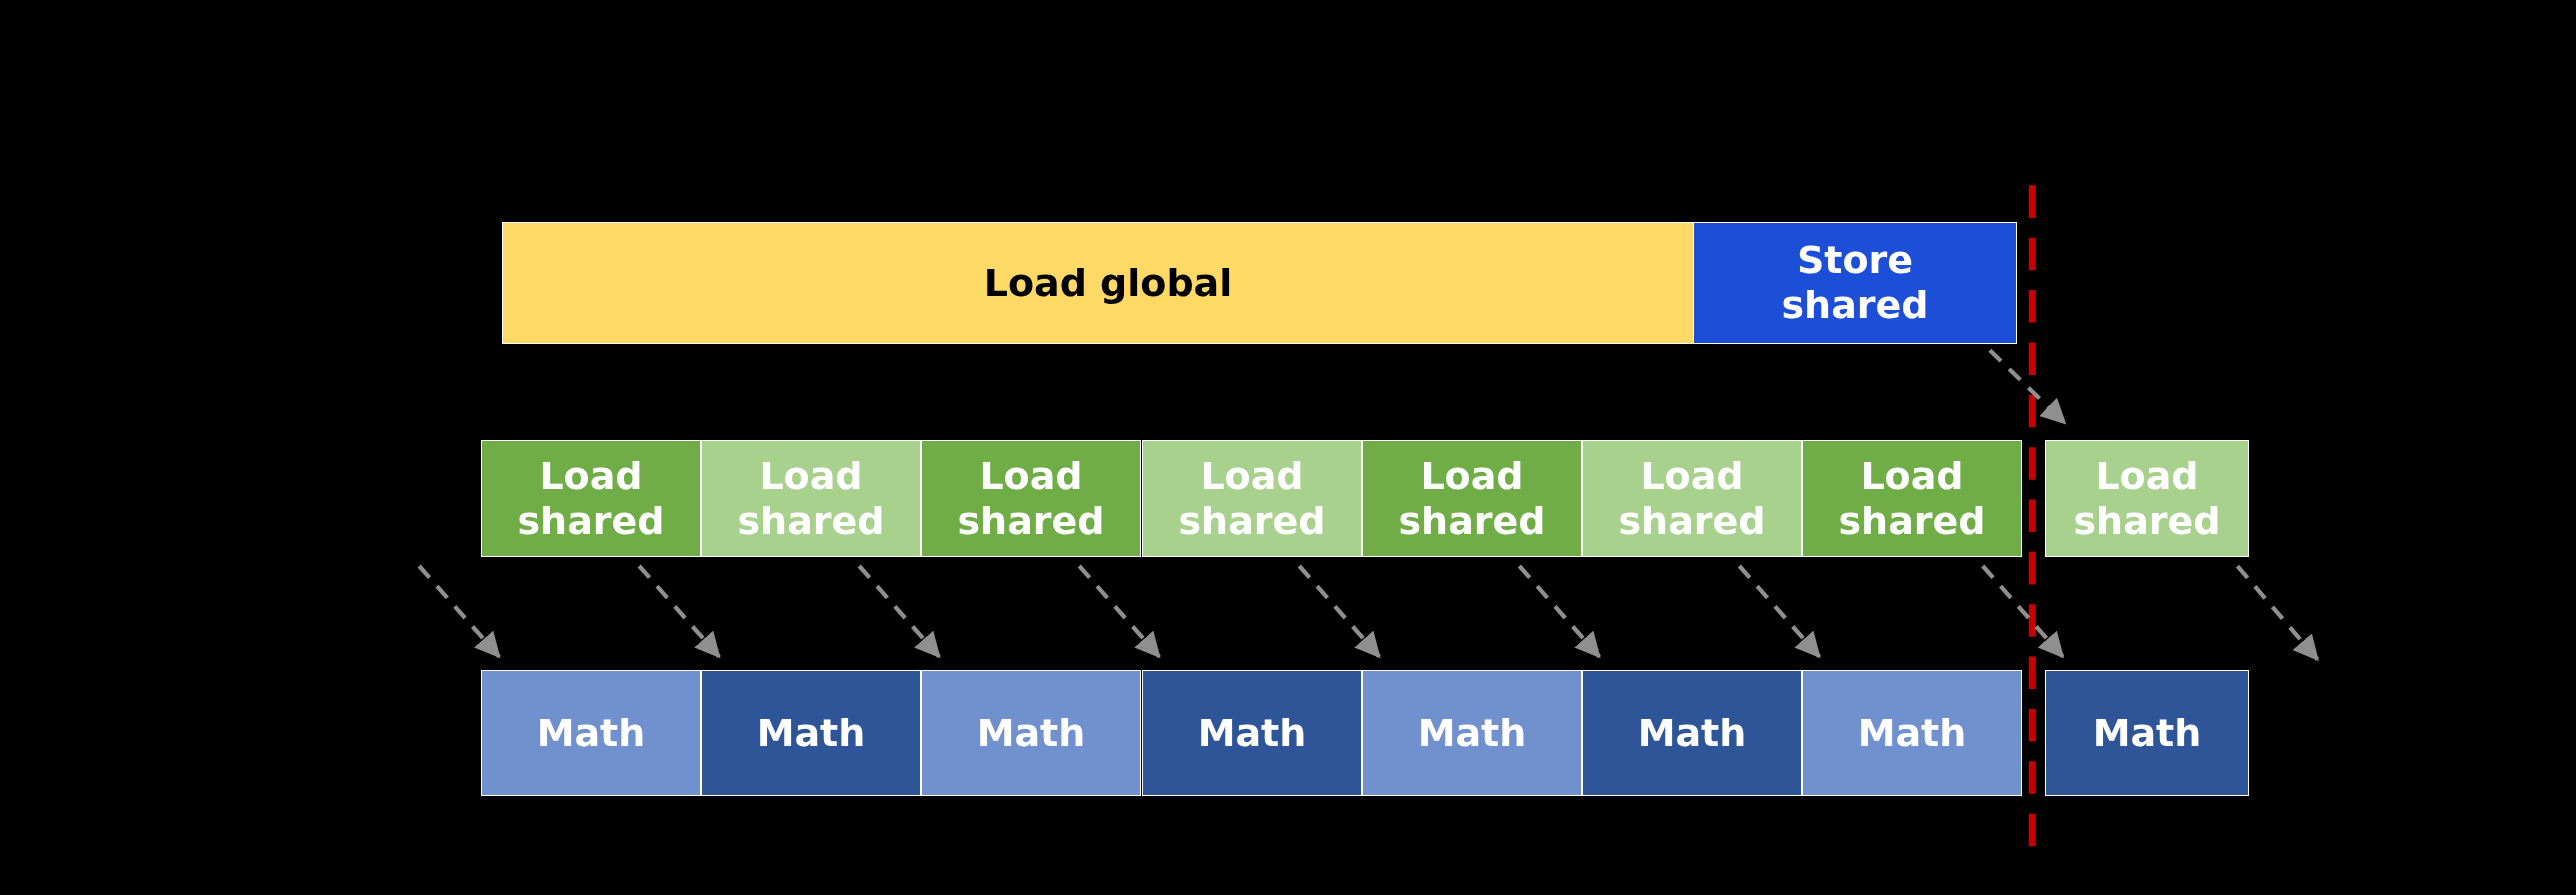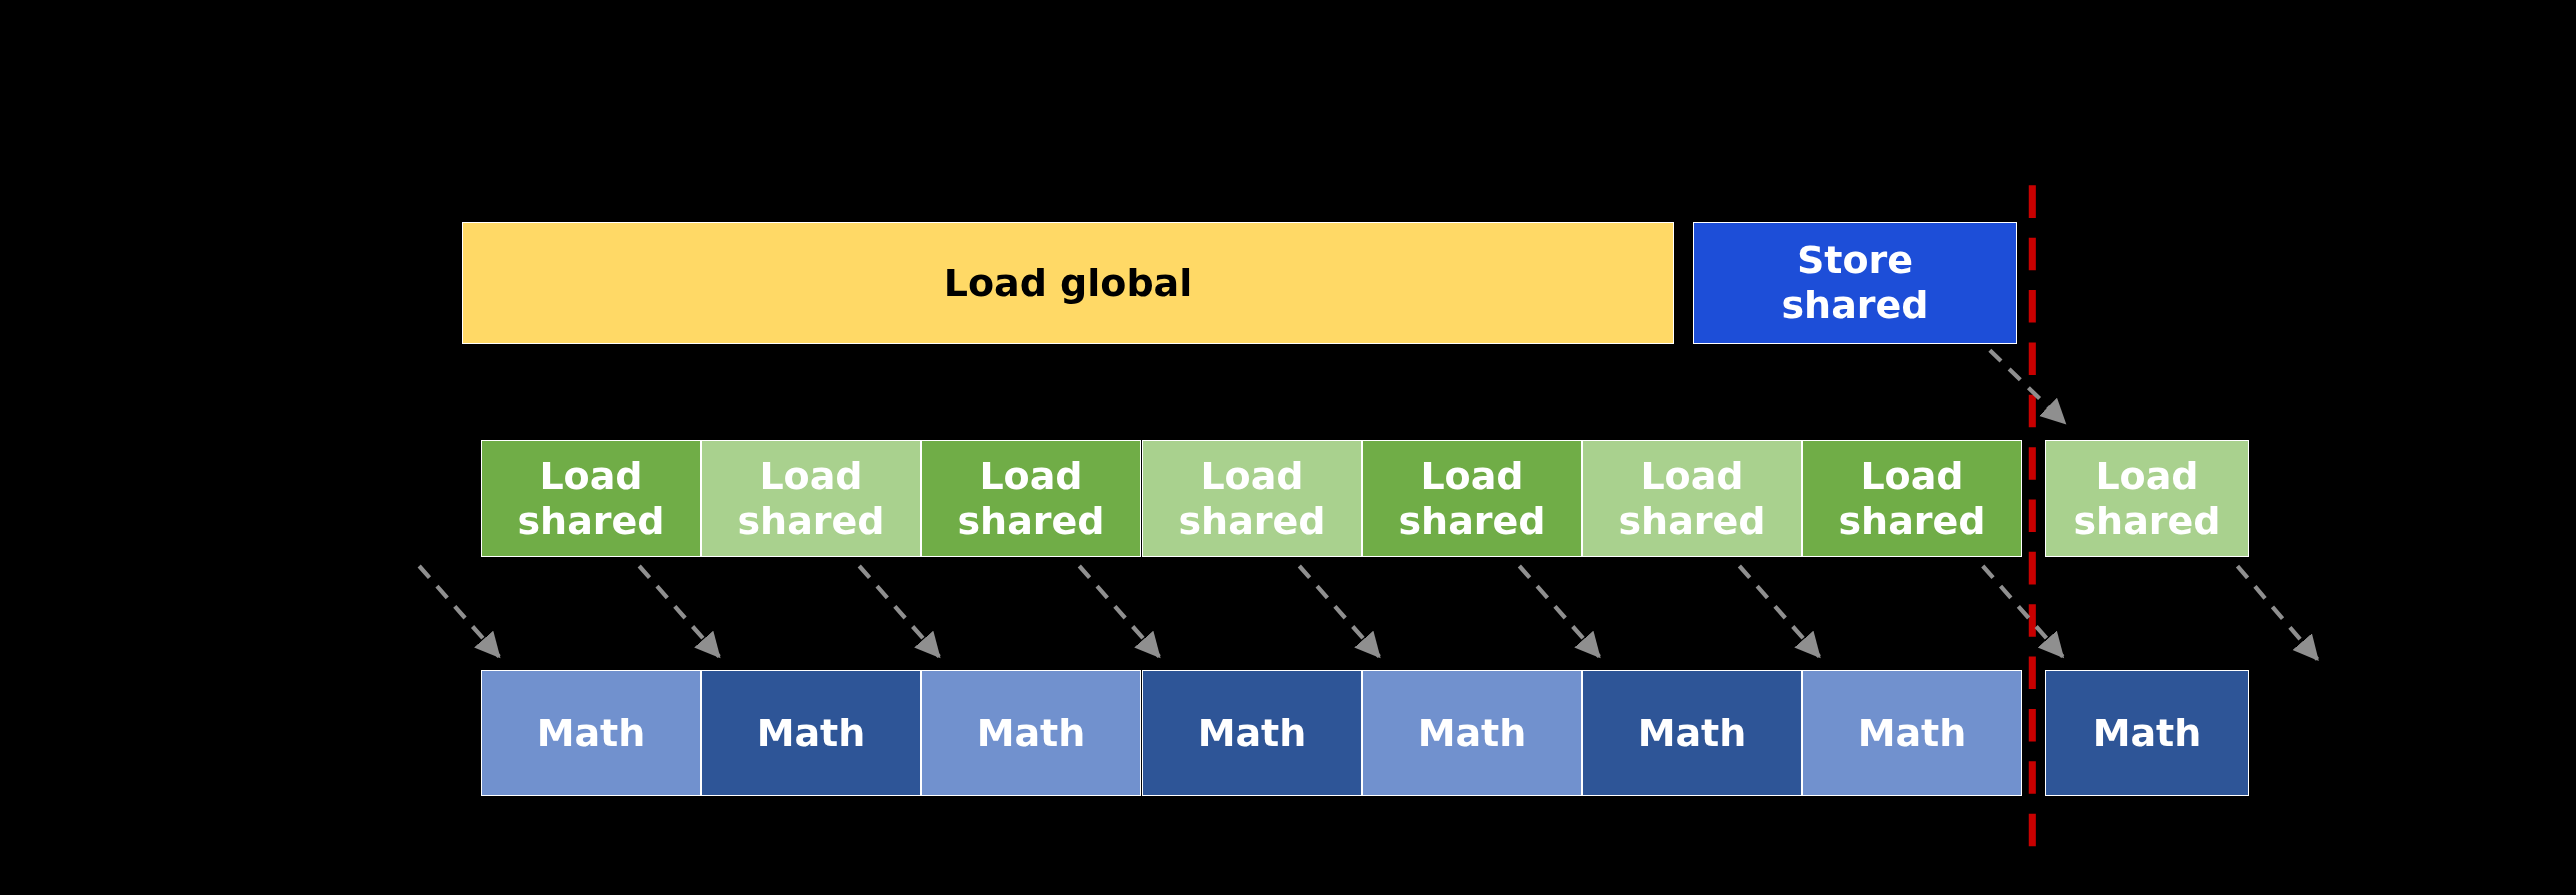--- a/index.html
+++ b/index.html
@@ -43,21 +43,21 @@
     width: 2576px;
     height: 895px;
     pointer-events: none;
   }
 </style>
 </head>
 <body>
 
 <div class="canvas">
 
-  <div class="block yellow" style="left:462px; top:222px; width:1212px; height:122px;">
+  <div class="block yellow" style="left:502px; top:222px; width:1212px; height:122px;">
     <span class="label">Load global</span>
   </div>
   <div class="block purple" style="left:1693px; top:222px; width:324px; height:122px;">
     <span class="label">Store
 shared</span>
   </div>
 
   <div class="block green-dark" style="left:481px; top:440px; width:220px; height:117px;">
     <span class="label">Load
 shared</span>

